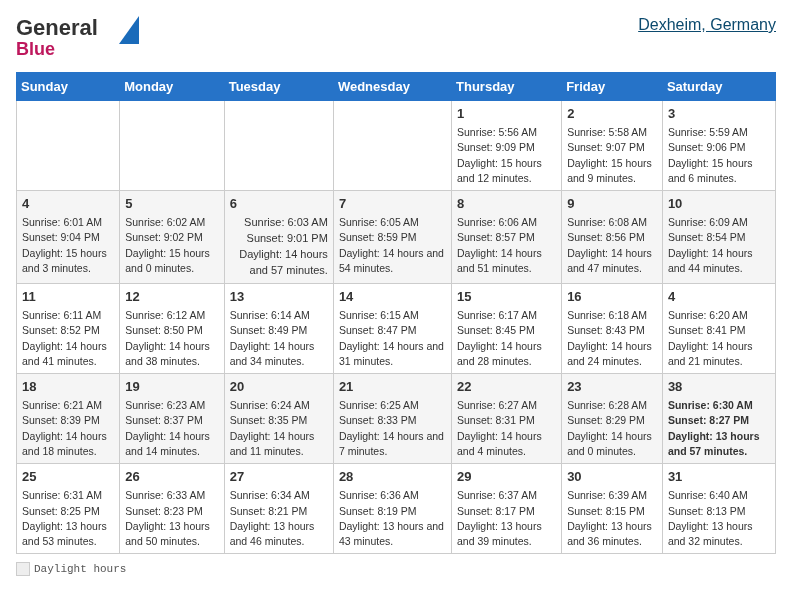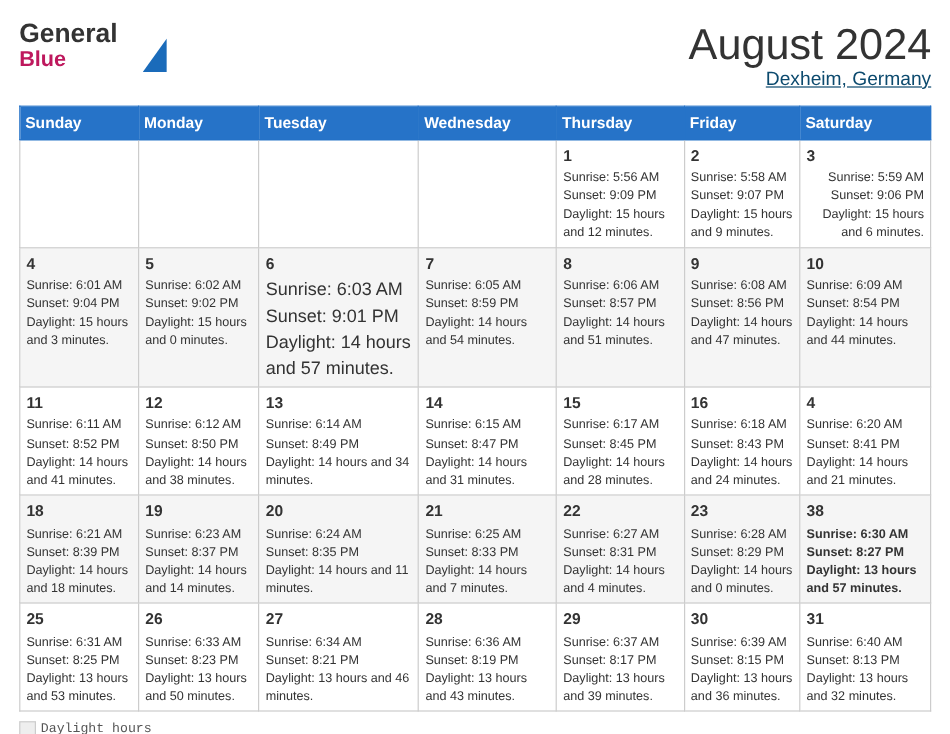--- a/index.html
+++ b/index.html
@@ -11,21 +11,21 @@
       padding: 16px;
     }
     .header {
       display: flex;
       justify-content: space-between;
       align-items: flex-start;
       margin-bottom: 12px;
     }
     .logo {
       display: flex;
-      align-items: flex-end;
+      align-items: flex-start;
       gap: 18px;
     }
     .title-block { text-align: right; }
     .month-title { font-size: 36px; color: #333; font-weight: normal; }
     .location { font-size: 16px; color: #0c4a6e; text-decoration: underline; }
     table {
       width: 100%;
       border-collapse: collapse;
       font-size: 11px;
       border-radius: 14px;
@@ -88,21 +88,20 @@
       <div style="font-size:22px;font-weight:bold;line-height:1.1;">
         <span style="color:#333;">General</span><span style="color:#1a6bba;"></span>
       </div>
       <div style="font-size:18px;font-weight:bold;line-height:1.1;color:#be185d;">Blue</div>
     </div>
     <svg width="20" height="28" viewBox="0 0 20 28" style="margin-left:3px;">
       <polygon points="0,28 20,28 20,0" fill="#1a6bba"></polygon>
     </svg>
   </div>
   <div class="title-block">
-    <div class="month-title">August 2024</div>
     <div class="location">Dexheim, Germany</div>
   </div>
 </div>
 
 <table>
   <thead>
     <tr>
     <th>Sunday</th>
         <th>Monday</th>
         <th>Tuesday</th>
@@ -121,35 +120,35 @@
         <td>
           <span class="day-num">1</span>
           <div style="font-size: 10.5px; line-height: 1.45;">Sunrise: 5:56 AM<br>Sunset: 9:09 PM<br>Daylight: 15 hours and 12 minutes.</div>
         </td>
         <td>
           <span class="day-num">2</span>
           <div style="font-size: 10.5px; line-height: 1.45;">Sunrise: 5:58 AM<br>Sunset: 9:07 PM<br>Daylight: 15 hours and 9 minutes.</div>
         </td>
         <td>
           <span class="day-num">3</span>
-          <div style="font-size: 10.5px; line-height: 1.45; text-align: right;">Sunrise: 5:59 AM<br>Sunset: 9:06 PM<br>Daylight: 15 hours and 6 minutes.</div>
+          <div style="font-size: 10.5px; line-height: 1.45;">Sunrise: 5:59 AM<br>Sunset: 9:06 PM<br>Daylight: 15 hours and 6 minutes.</div>
         </td>
       </tr>
       <tr>
         <td>
           <span class="day-num">4</span>
           <div style="font-size: 10.5px; line-height: 1.45;">Sunrise: 6:01 AM<br>Sunset: 9:04 PM<br>Daylight: 15 hours and 3 minutes.</div>
         </td>
         <td>
           <span class="day-num">5</span>
           <div style="font-size: 10.5px; line-height: 1.45;">Sunrise: 6:02 AM<br>Sunset: 9:02 PM<br>Daylight: 15 hours and 0 minutes.</div>
         </td>
         <td>
           <span class="day-num">6</span>
-          <div style="font-size: 15px; line-height: 1.45;">Sunrise: 6:03 AM<br>Sunset: 9:01 PM<br>Daylight: 14 hours and 57 minutes.</div>
+          <div style="font-size: 11px; line-height: 1.45; text-align: right;">Sunrise: 6:03 AM<br>Sunset: 9:01 PM<br>Daylight: 14 hours and 57 minutes.</div>
         </td>
         <td>
           <span class="day-num">7</span>
           <div style="font-size: 10.5px; line-height: 1.45;">Sunrise: 6:05 AM<br>Sunset: 8:59 PM<br>Daylight: 14 hours and 54 minutes.</div>
         </td>
         <td>
           <span class="day-num">8</span>
           <div style="font-size: 10.5px; line-height: 1.45;">Sunrise: 6:06 AM<br>Sunset: 8:57 PM<br>Daylight: 14 hours and 51 minutes.</div>
         </td>
         <td>

